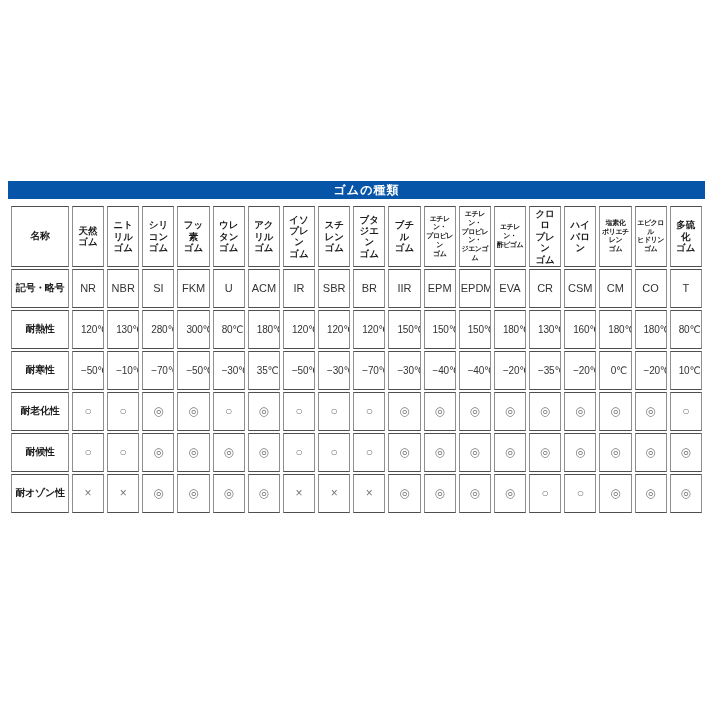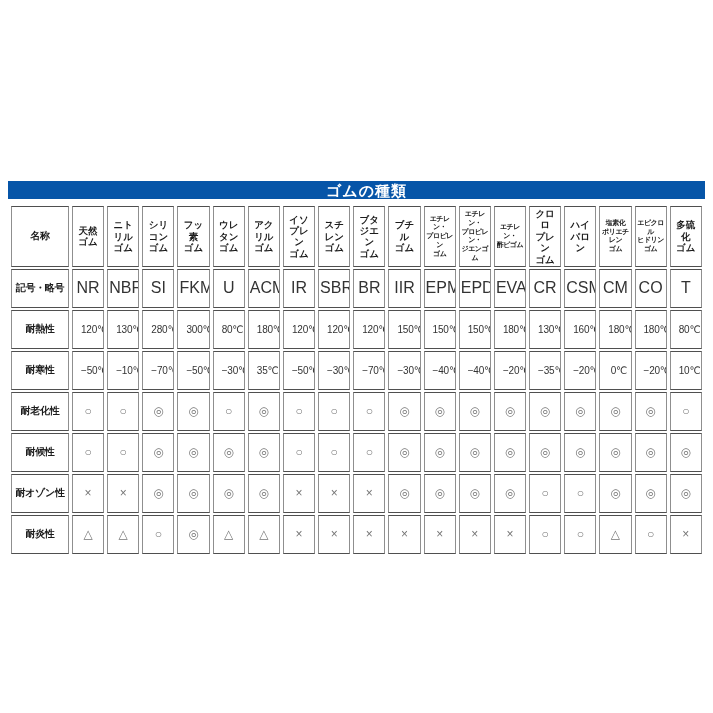--- a/index.html
+++ b/index.html
@@ -12,21 +12,21 @@
   }
   .content{
     position:absolute;left:8px;top:181px;width:697px;
   }
   .title-bar{
     height:18px;
     background:#0655a8;
     display:flex;align-items:center;justify-content:center;
   }
   .title-text{
-    color:#ffffff;font-weight:bold;font-size:15px;letter-spacing:1px;line-height:1;margin-left:20px;
+    color:#ffffff;font-weight:bold;font-size:12px;letter-spacing:1px;line-height:1;margin-left:20px;
   }
   table.rubber-table{
     width:100%;
     margin-top:5px;
     border-collapse:separate;
     border-spacing:3px 2px;
     table-layout:fixed;
   }
   .rubber-table th,.rubber-table td{
     border:1px solid #8f8f8f;
@@ -55,21 +55,21 @@
     line-height:1.2;
     color:#1c1c1c;
     white-space:pre-line;
     word-break:break-all;
   }
   .colhead.small{
     font-size:7px;
     letter-spacing:-0.5px;
     line-height:1.25;
   }
-  .cell.code{font-size:16px;color:#333333;margin-top:36px;}
+  .cell.code{font-size:11px;color:#333333;margin-top:36px;}
   .cell.temp{font-size:10px;color:#333333;white-space:nowrap;letter-spacing:-0.2px;padding-left:8px;}
   .cell.sym{font-size:12px;color:#757575;}
 </style>
 </head>
 <body>
 
 <div class="page">
   <div class="content">
     <div class="title-bar">
       <span class="title-text">ゴムの種類</span>
@@ -241,37 +241,16 @@
             <td class="cell sym">◎</td>
             <td class="cell sym">◎</td>
             <td class="cell sym">◎</td>
             <td class="cell sym">◎</td>
             <td class="cell sym">○</td>
             <td class="cell sym">○</td>
             <td class="cell sym">◎</td>
             <td class="cell sym">◎</td>
             <td class="cell sym">◎</td>
           </tr>
-          <tr>
-            <td class="rowlabel">耐炎性</td>
-            <td class="cell sym">△</td>
-            <td class="cell sym">△</td>
-            <td class="cell sym">○</td>
-            <td class="cell sym">◎</td>
-            <td class="cell sym">△</td>
-            <td class="cell sym">△</td>
-            <td class="cell sym">×</td>
-            <td class="cell sym">×</td>
-            <td class="cell sym">×</td>
-            <td class="cell sym">×</td>
-            <td class="cell sym">×</td>
-            <td class="cell sym">×</td>
-            <td class="cell sym">×</td>
-            <td class="cell sym">○</td>
-            <td class="cell sym">○</td>
-            <td class="cell sym">△</td>
-            <td class="cell sym">○</td>
-            <td class="cell sym">×</td>
-          </tr>
         </tbody>
     </table>
   </div>
 </div>
 
 </body></html>

